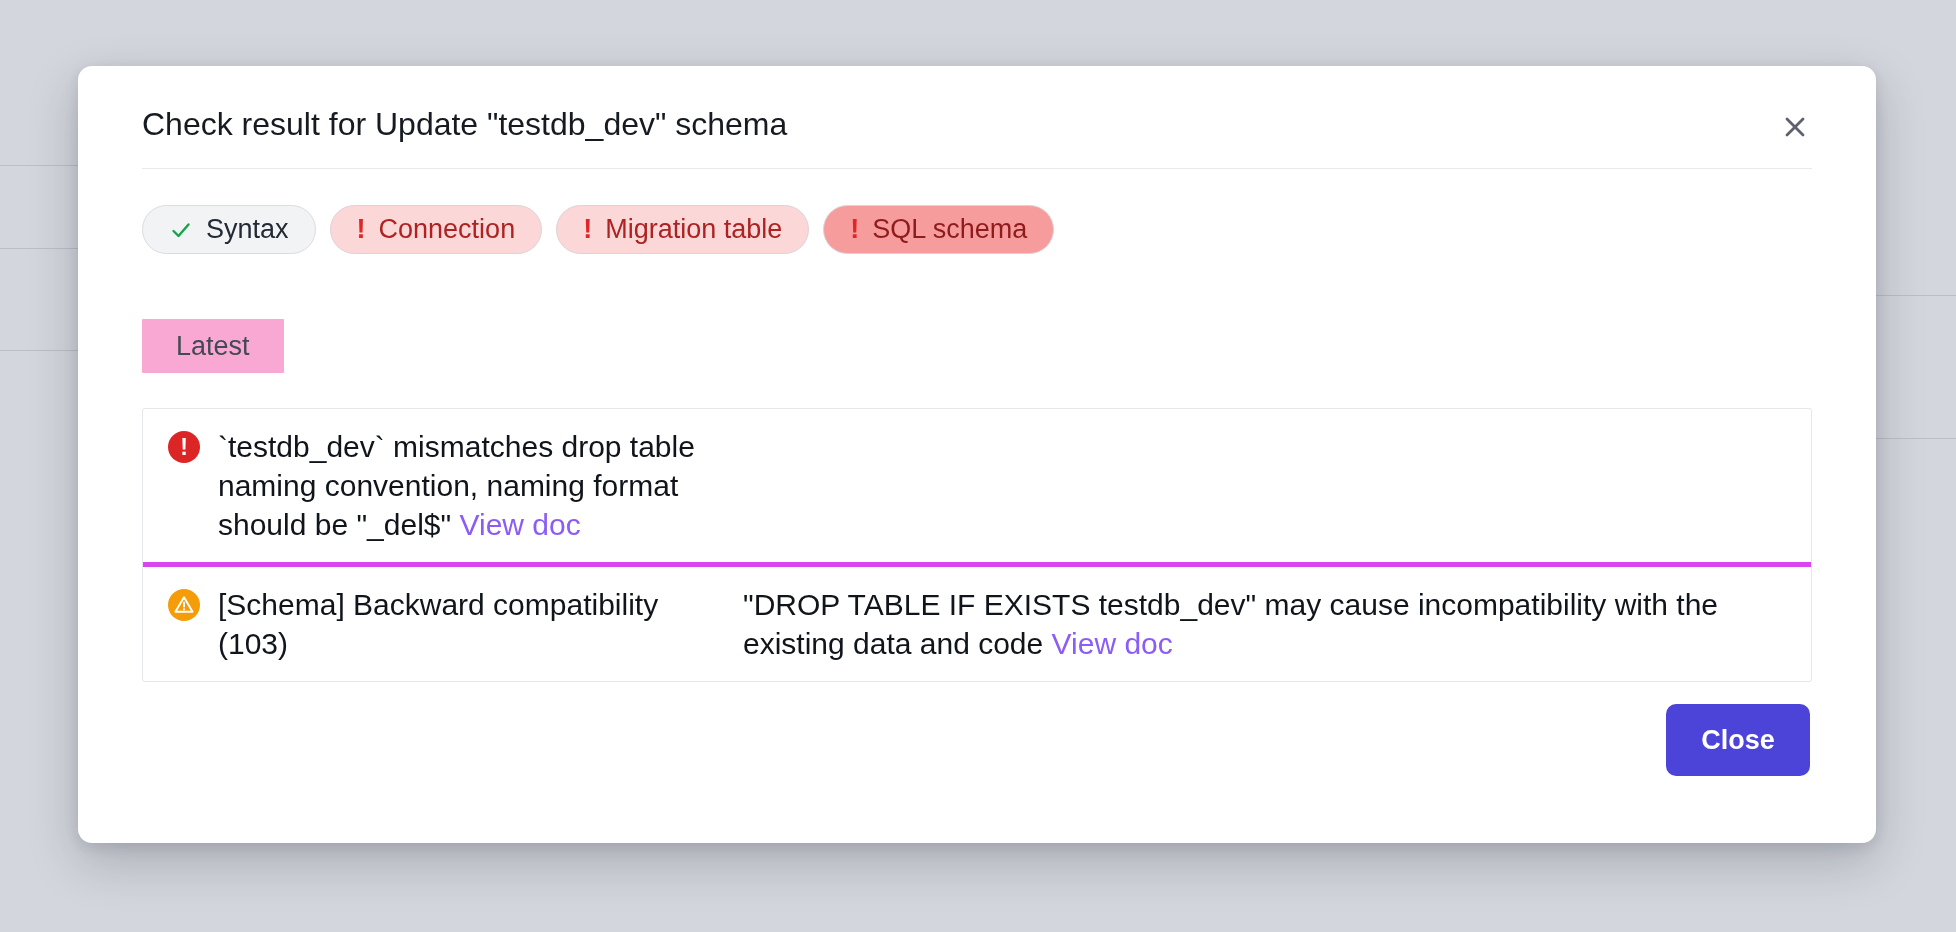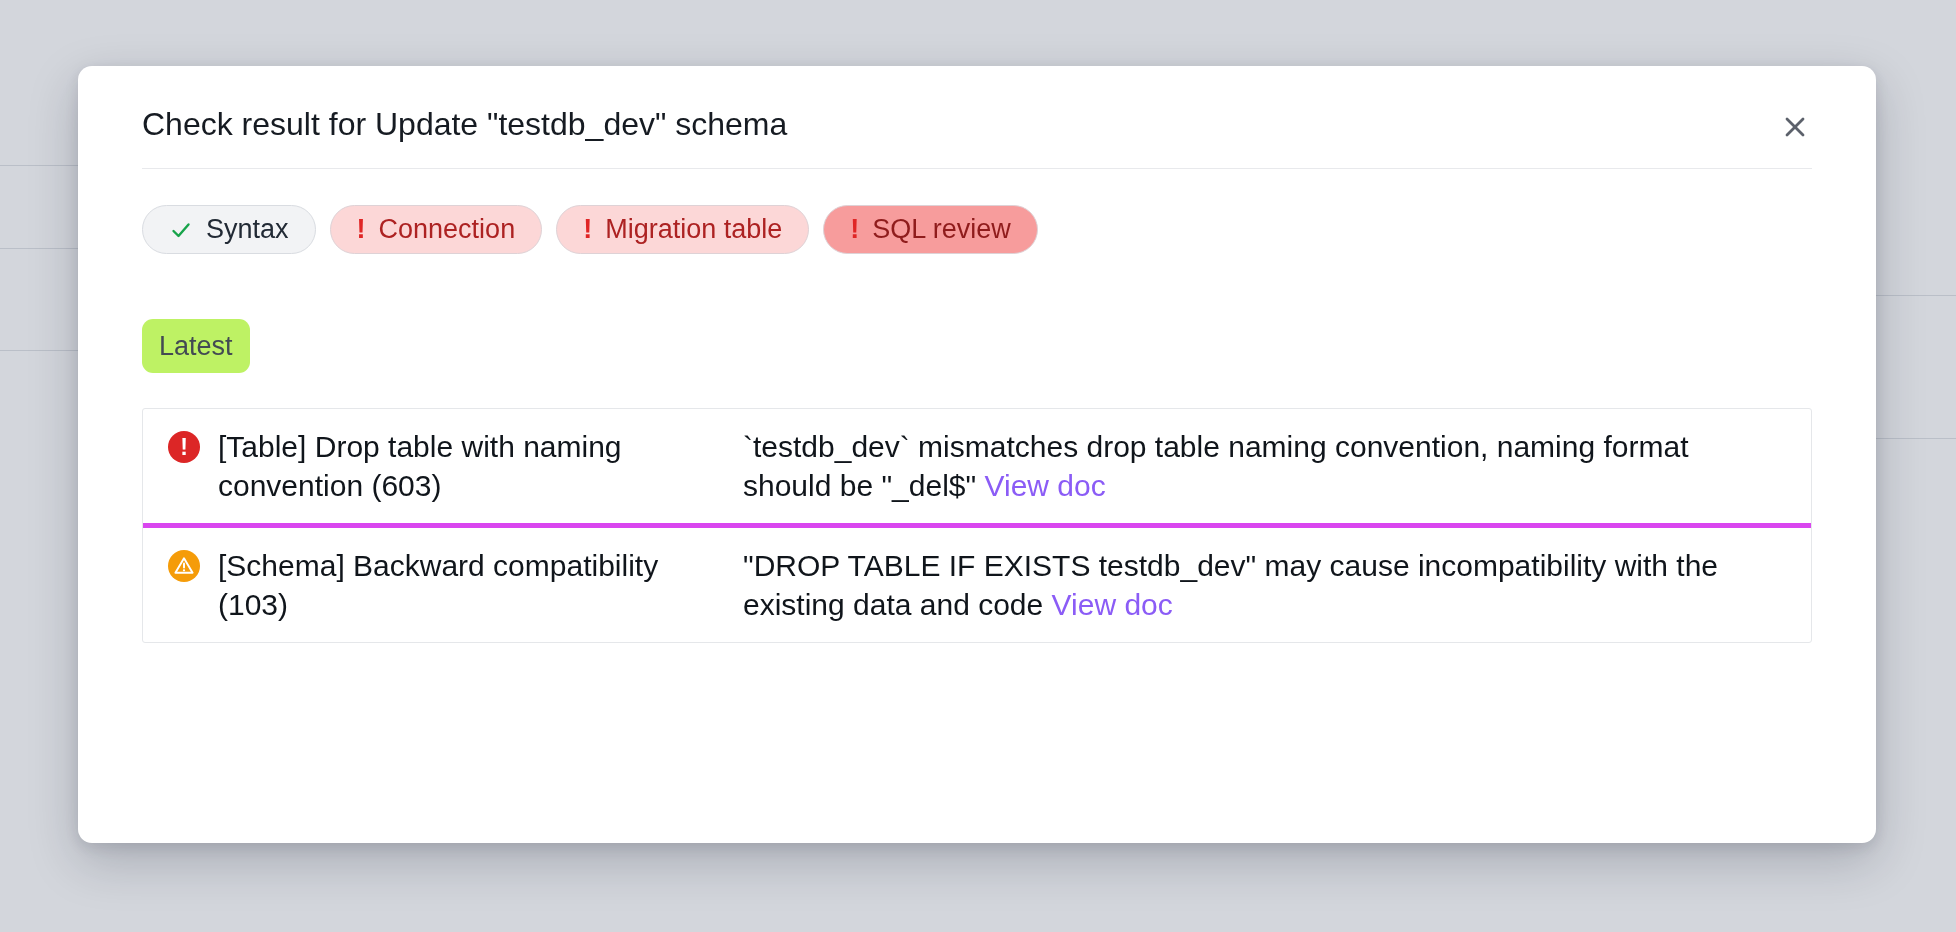--- a/index.html
+++ b/index.html
@@ -46,23 +46,23 @@
     font-family: "Liberation Sans", sans-serif;
   }
   .chip .bang { color: #e02626; font-weight: 700; }
   .chip-fail { background: #fcd7d7; color: #ad2222; border-color: #ded2d6; }
   .chip-active { background: #f79c9c; color: #8f1c1c; }
 
   .latest-badge {
     display: inline-block;
     margin: 65px 0 0 64px;
     height: 54px; line-height: 54px;
-    padding: 0 17px;
-    border-radius: 11px;
-    background: #bef264; color: #434a53;
+    padding: 0 34px;
+    border-radius: 1px;
+    background: #f9a8d4; color: #434a53;
     font-size: 27px;
   }
 
   .results-table {
     margin: 35px 64px 0;
     border: 1px solid #e5e7ea;
     border-radius: 3px;
     background: #fff;
   }
   .result-row {
@@ -128,46 +128,46 @@
     <button class="chip chip-fail">
       <span class="bang">!</span>
       <span>Connection</span>
     </button>
     <button class="chip chip-fail">
       <span class="bang">!</span>
       <span>Migration table</span>
     </button>
     <button class="chip chip-fail chip-active">
       <span class="bang">!</span>
-      <span>SQL review</span>
+      <span>SQL schema</span>
     </button>
   </div>
 
   <div class="latest-badge">Latest</div>
 
   <div class="results-table">
 
     <div class="result-row">
       <div>
         <div class="sev-icon sev-error">!</div>
       </div>
-      <div class="rule-text">[Table] Drop table with naming convention (603)</div>
       <div class="msg-text"><span>`testdb_dev` mismatches drop table naming convention, naming format should be "_del$"</span> <a class="doc-link">View doc</a></div>
     </div>
 
     <div class="result-row">
       <div>
         <div class="sev-icon sev-warning">
           <svg width="22" height="22" viewBox="0 0 22 22">
             <path d="M11 3.2 L19.6 17.8 L2.4 17.8 Z" fill="none" stroke="#ffffff" stroke-width="1.9" stroke-linejoin="round"></path>
             <line x1="11" y1="8.6" x2="11" y2="12.6" stroke="#ffffff" stroke-width="2" stroke-linecap="round"></line>
             <circle cx="11" cy="15.3" r="1.15" fill="#ffffff"></circle>
           </svg>
         </div>
       </div>
       <div class="rule-text">[Schema] Backward compatibility (103)</div>
       <div class="msg-text"><span>"DROP TABLE IF EXISTS testdb_dev" may cause incompatibility with the existing data and code</span> <a class="doc-link">View doc</a></div>
     </div>
 
   </div>
 
+  <button class="close-btn">Close</button>
 
 </div>
 
 </body></html>

